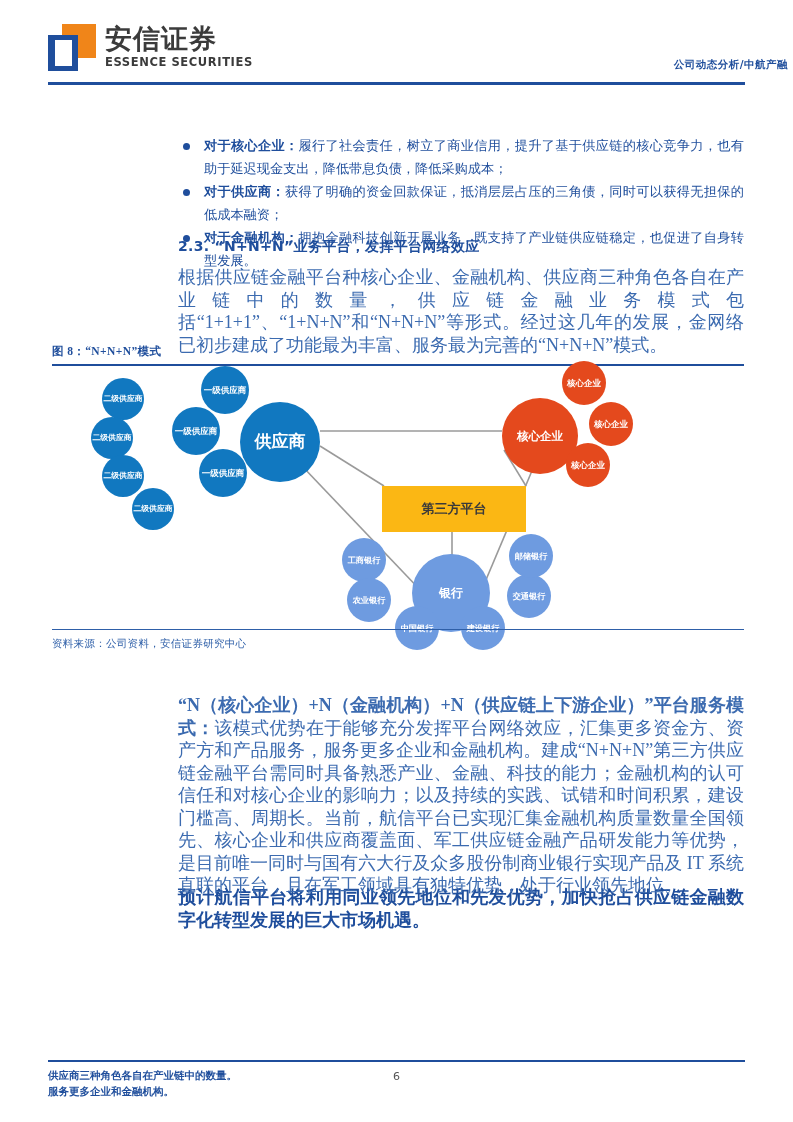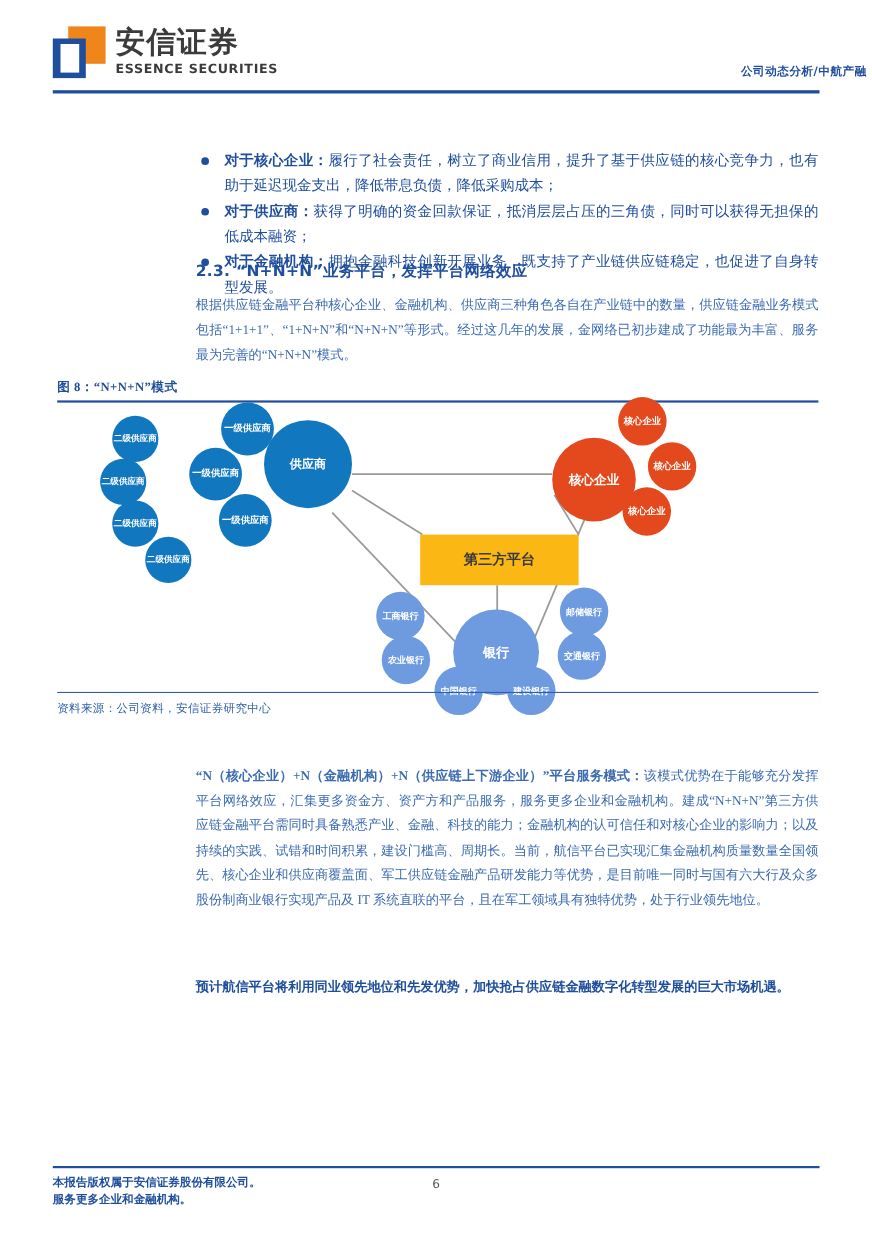--- a/index.html
+++ b/index.html
@@ -61,21 +61,21 @@
   .b-strong{font-weight:700;}
 
   
   .sec-head{
     position:absolute;left:178px;top:238px;
     font-family:"DejaVu Sans","Liberation Sans",sans-serif;
     font-size:14px;font-weight:700;color:#1F4E9C;letter-spacing:0.3px;
   }
   .para{
     position:absolute;left:178px;width:566px;
-    font-size:12px;line-height:22.5px;color:#3C6BB0;text-align:justify;
+    font-size:18px;line-height:22.5px;color:#3C6BB0;text-align:justify;
   }
   #para-1{top:266px;}
 
   
   .fig-caption{
     position:absolute;left:52px;top:344px;
     font-size:11.5px;font-weight:700;color:#1F4E9C;letter-spacing:0.4px;
   }
   .fig-rule-top{
     position:absolute;left:52px;top:364px;width:692px;height:2px;background:#1F4E9C;
@@ -179,21 +179,21 @@
 
       <line x1="452" y1="84" x2="474" y2="120" stroke="#9A9A9A" stroke-width="1.6"></line>
 
       <line x1="400" y1="166" x2="400" y2="228" stroke="#9A9A9A" stroke-width="1.6"></line>
 
       <line x1="250" y1="100" x2="372" y2="228" stroke="#9A9A9A" stroke-width="1.6"></line>
 
       <line x1="482" y1="100" x2="428" y2="228" stroke="#9A9A9A" stroke-width="1.6"></line>
     </svg>
 
-    <div class="node n-blue" style="left:188px;top:16px;width:80px;height:80px;font-size:11px;text-align:right;">
+    <div class="node n-blue" style="left:188px;top:36px;width:80px;height:80px;font-size:17px;text-align:right;">
       <span>供应商</span>
     </div>
 
     <div class="node n-blue" style="left:149px;top:0px;width:48px;height:48px;font-size:8.5px;">
       <span>一级供应商</span>
     </div>
     <div class="node n-blue" style="left:120px;top:41px;width:48px;height:48px;font-size:8.5px;">
       <span>一级供应商</span>
     </div>
     <div class="node n-blue" style="left:147px;top:83px;width:48px;height:48px;font-size:8.5px;">
@@ -257,18 +257,18 @@
   <div class="fig-source">资料来源：公司资料，安信证券研究中心</div>
 
   <div class="para" id="para-3">预计航信平台将利用同业领先地位和先发优势，加快抢占供应链金融数字化转型发展的巨大市场机遇。</div>
 
   <div class="para" id="para-2">
     <span class="b-strong">“N（核心企业）+N（金融机构）+N（供应链上下游企业）”平台服务模式：</span><span>该模式优势在于能够充分发挥平台网络效应，汇集更多资金方、资产方和产品服务，服务更多企业和金融机构。建成“N+N+N”第三方供应链金融平台需同时具备熟悉产业、金融、科技的能力；金融机构的认可信任和对核心企业的影响力；以及持续的实践、试错和时间积累，建设门槛高、周期长。当前，航信平台已实现汇集金融机构质量数量全国领先、核心企业和供应商覆盖面、军工供应链金融产品研发能力等优势，是目前唯一同时与国有六大行及众多股份制商业银行实现产品及 IT 系统直联的平台，且在军工领域具有独特优势，处于行业领先地位。</span>
   </div>
 
   <div class="footer-rule"></div>
   <div class="footer-text">
-    <div>本报告版权属于安信证券股份有限公司。</div>
+    <div>供应商三种角色各自在产业链中的数量。</div>
     <div>服务更多企业和金融机构。</div>
   </div>
   <div class="footer-page">6</div>
 
 </div>
 
 </body></html>

